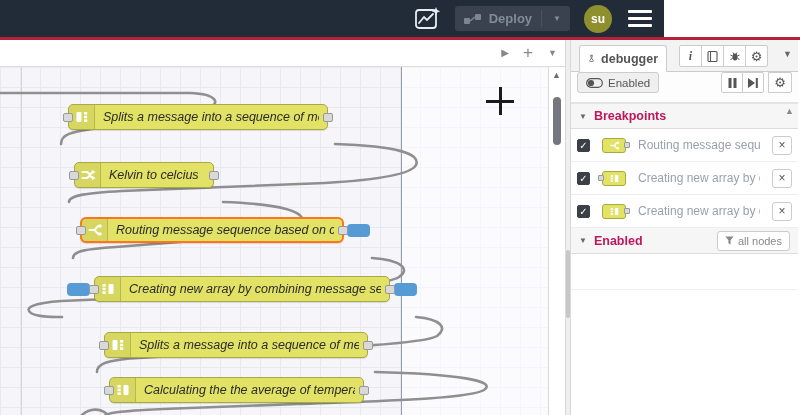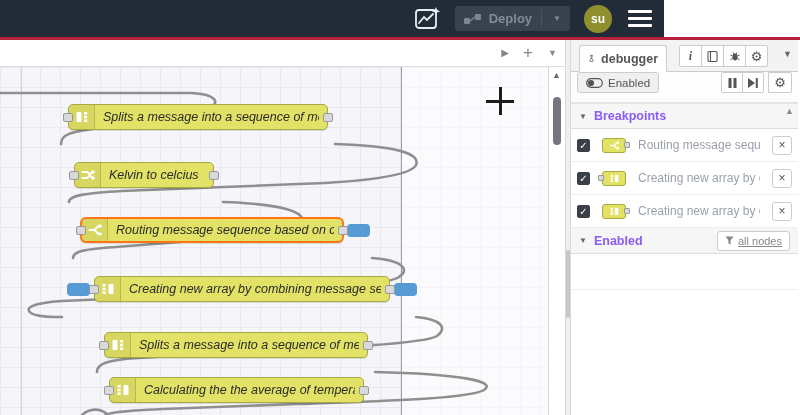--- a/index.html
+++ b/index.html
@@ -103,42 +103,42 @@
     display:flex; align-items:center; gap:5px; padding:0 8px; font-size:11.5px; color:#555;
     cursor:pointer; }
   #sb-toolbar .right { margin-left:auto; display:flex; align-items:center; gap:5px; }
   .mini-group { display:flex; }
   .mini-group .sqbtn { width:22px; height:21px; }
   #sb-gear-btn { width:24px; height:21px; }
 
   .section-header { height:26px; background:#f6f6f6; border-bottom:1px solid #ddd;
     display:flex; align-items:center; gap:7px; padding:0 8px; cursor:pointer; }
   .section-header .chev { font-size:8px; color:#666; }
-  .section-header .stitle { font-size:12.5px; font-weight:bold; color:#8b5cf6; }
+  .section-header .stitle { font-size:12.5px; font-weight:bold; color:#be185d; }
   #bp-section-header { border-top:1px solid #e5e5e5; }
 
   .bp-row { height:33px; border-bottom:1px solid #eee; display:flex; align-items:center;
     padding:0 6px; gap:7px; background:#fff; }
   .bp-check { width:13px; height:13px; background:#3b3f46; border:1px solid #3b3f46;
     border-radius:2px; color:#fff; font-size:10px; line-height:12px; text-align:center;
     cursor:pointer; flex:none; }
   .bp-node { position:relative; width:24px; height:15px; background:var(--node-fill);
     border:1px solid var(--node-border); border-radius:3px; flex:none; margin:0 5px;
     display:flex; align-items:center; justify-content:center; }
   .bp-node .mport { position:absolute; width:6px; height:6px; background:#d9d9d9;
     border:1px solid #999; border-radius:1px; top:3.5px; }
   .bp-node .mport.left { left:-5px; } .bp-node .mport.right { right:-5px; }
   .bp-label { font-size:12px; color:#9aa0ab; white-space:nowrap; overflow:hidden; width:122px; flex:none; }
   .bp-remove { width:20px; height:19px; background:#fff; border:1px solid #ccc; border-radius:3px;
     color:#555; font-size:12px; line-height:16px; cursor:pointer; flex:none; margin-left:auto; }
 
   #msg-header { justify-content:flex-start; }
   #msg-filter { margin-left:auto; height:20px; background:#fff; border:1px solid #ccc;
     border-radius:3px; display:flex; align-items:center; gap:4px; padding:0 7px;
-    font-size:11px; color:#888; cursor:pointer;text-decoration:underline; }
+    font-size:11px; color:#888; cursor:pointer; }
   #msg-empty { height:36px; background:#fff; border-bottom:1px solid #eee; }
 
   #sb-scroll-up { position:absolute; right:4px; top:66px; color:#8a8a8a; font-size:9px;
     background:none; border:none; cursor:pointer; }
   svg { display:block; }
 </style>
 </head>
 <body>
 
 <div id="header">

